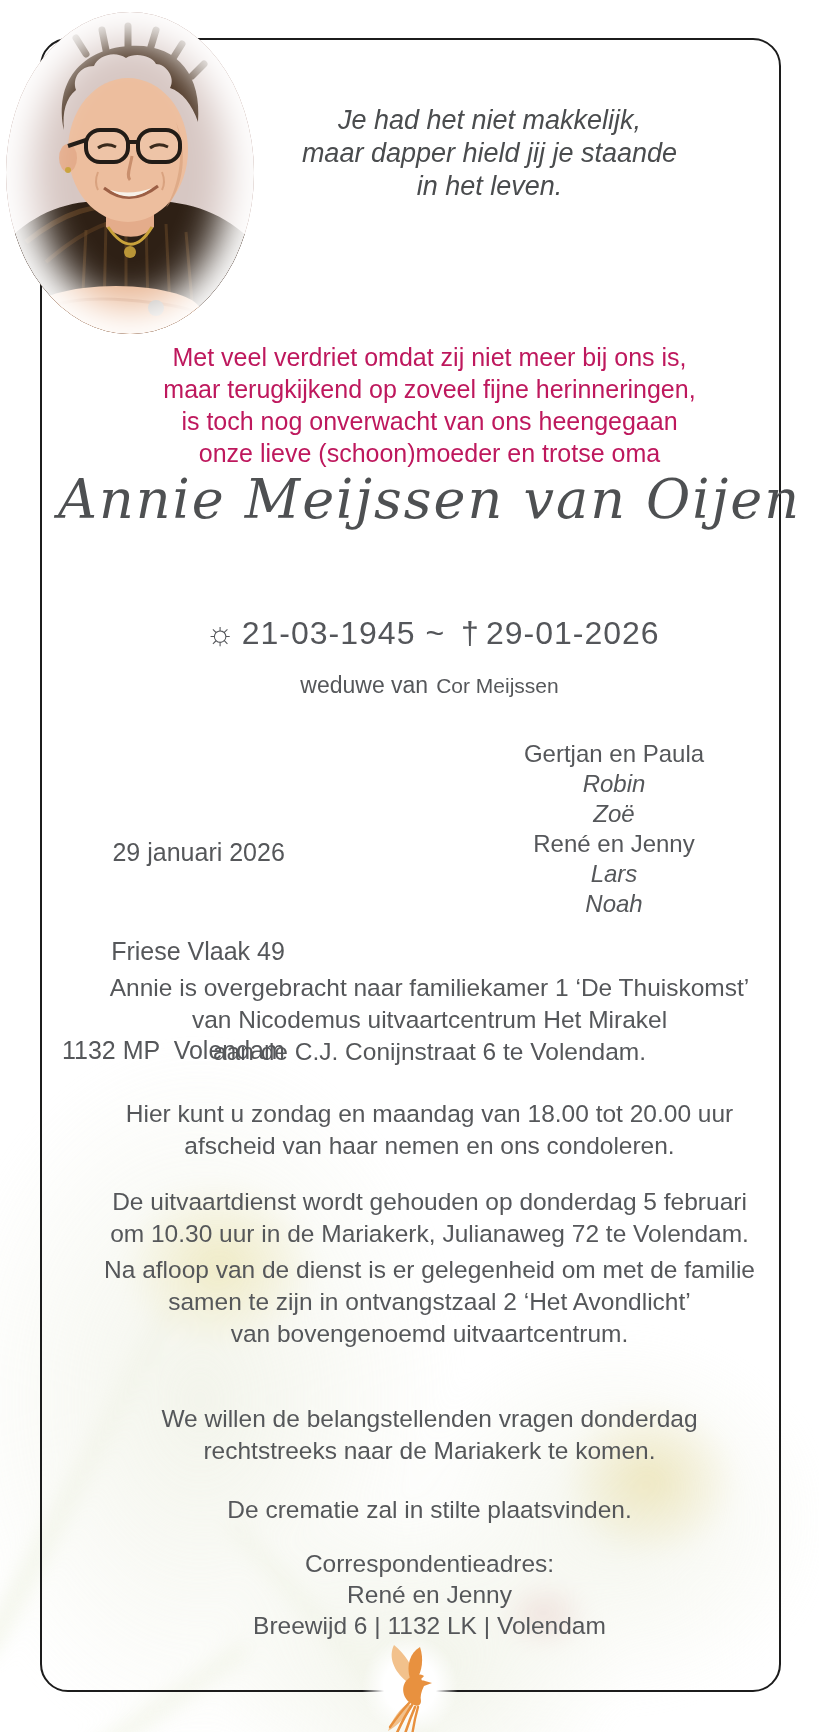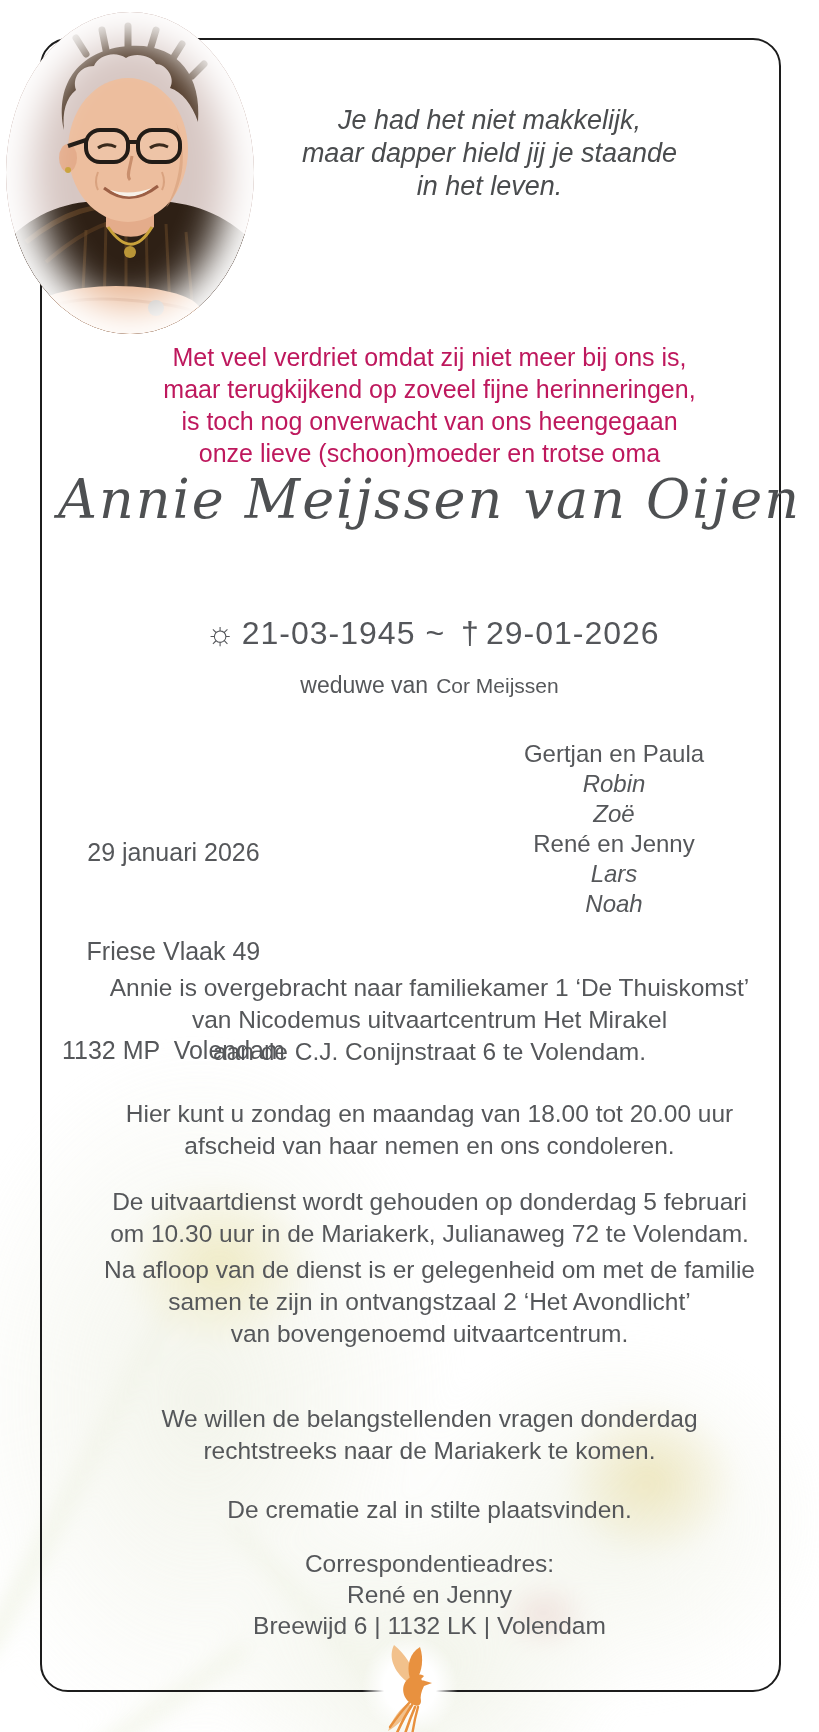--- a/index.html
+++ b/index.html
@@ -48,21 +48,21 @@
   .name{
     left:0;right:0;top:468px;
     font-family:"DejaVu Serif","Liberation Serif",serif;
     font-style:italic;font-size:54px;color:#4e5052;letter-spacing:2px;
   }
   .dates{left:0;right:0;top:615px;font-size:32px;color:#54565a;letter-spacing:1px;}
   .dates .sym{margin:0 6px;}
   .dates .sep{margin:0 10px;}
   .widow{left:0;right:0;top:672px;font-size:23px;color:#55575a;}
   .widow .wname{font-size:21px;margin-left:8px;}
-  .dateplace{left:62px;top:770px;text-align:center;font-size:25px;line-height:33px;white-space:pre-wrap;z-index:4;position:absolute;color:#55575a;}
+  .dateplace{left:62px;top:770px;text-align:right;font-size:25px;line-height:33px;white-space:pre-wrap;z-index:4;position:absolute;color:#55575a;}
   .family{left:369px;right:0;top:739px;font-size:24px;line-height:30px;color:#55575a;}
   .family .it{font-style:italic;}
   .para{left:30px;right:30px;font-size:24.5px;line-height:32px;color:#55575a;}
   .p1{top:972px;} .p2{top:1098px;} .p3{top:1186px;}
   .p4{top:1254px;} .p5{top:1403px;text-align:center;} .p6{top:1494px;}
   .corr{left:30px;right:30px;top:1548px;font-size:24.5px;line-height:31px;color:#55575a;}
   
   .bird-halo{
     position:absolute;left:362px;top:1636px;width:96px;height:100px;z-index:3;
     background:radial-gradient(closest-side,#ffffff 55%,rgba(255,255,255,0));

